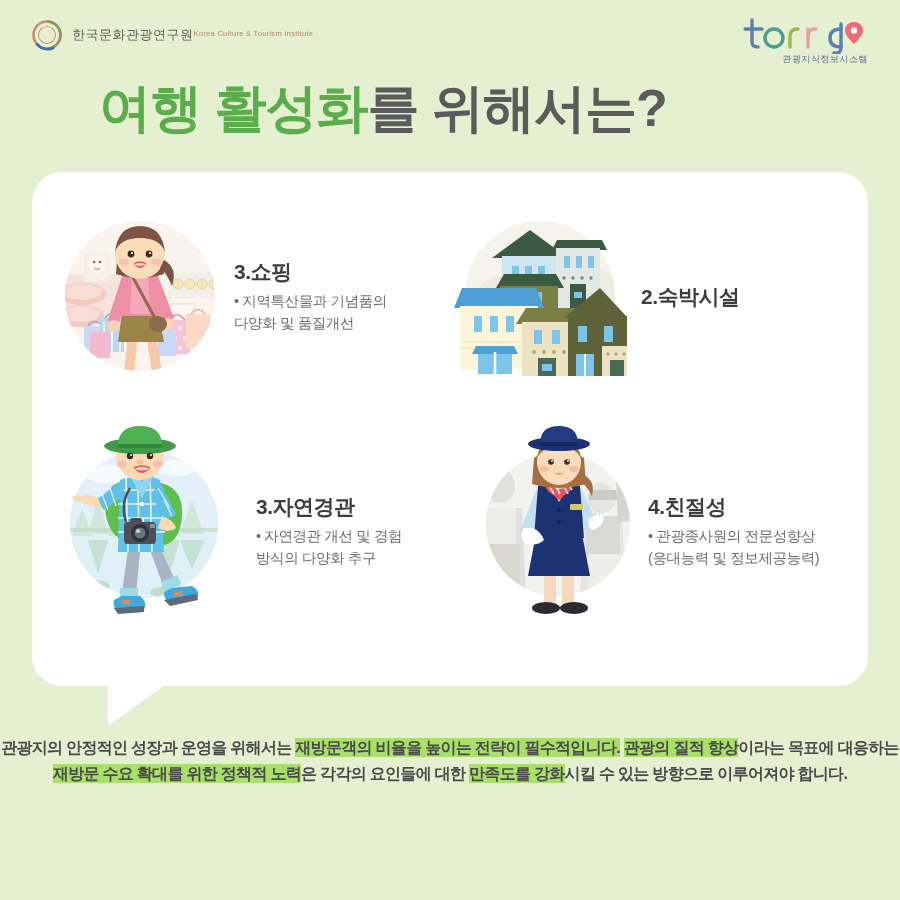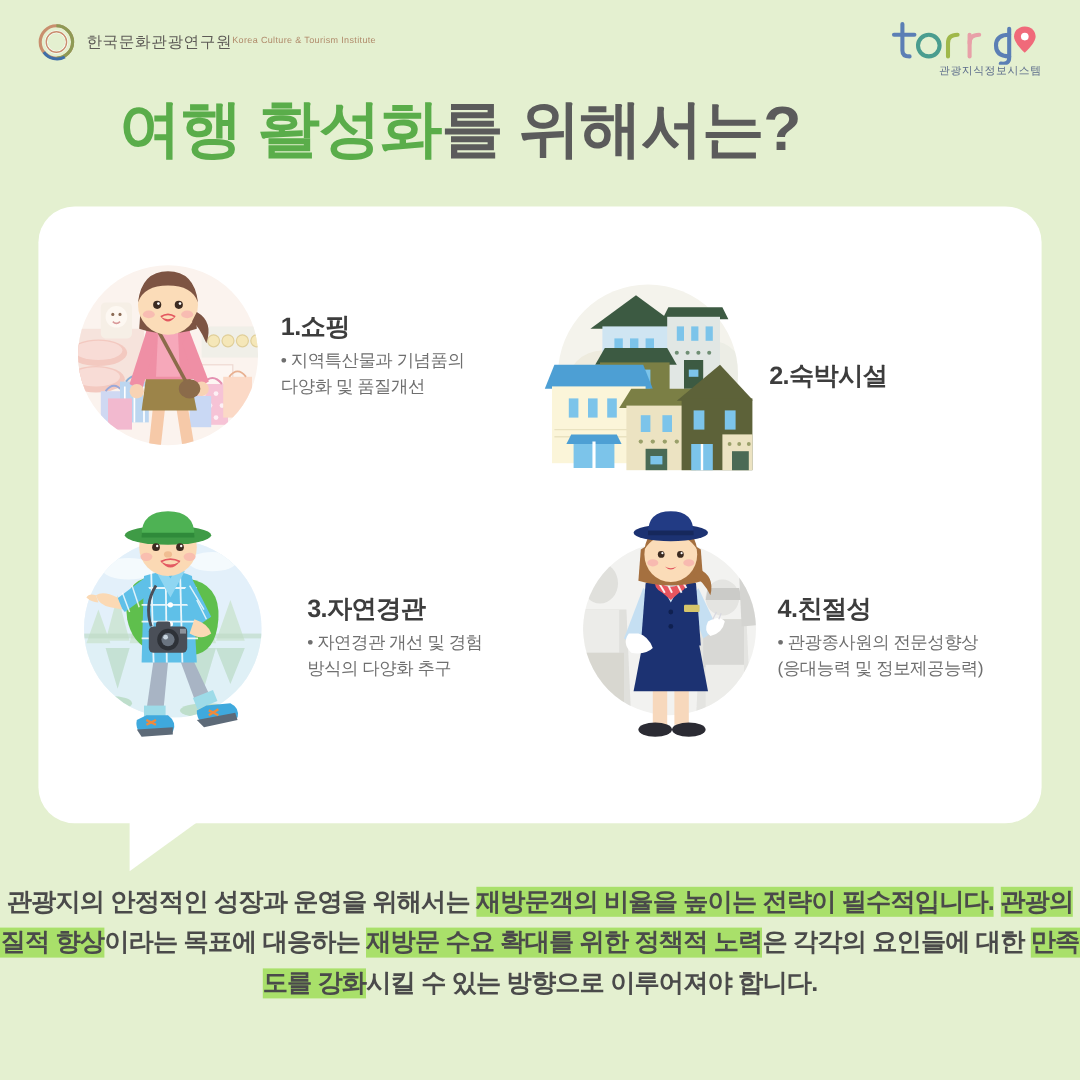--- a/index.html
+++ b/index.html
@@ -25,32 +25,32 @@
   .t-green{color:#5aad4a;}
   .t-dark{color:#5b5b5b;}
   
   #card{position:absolute;left:32px;top:172px;width:836px;height:514px;
     background:#ffffff;border-radius:30px;}
   #bubble-tail{position:absolute;left:108px;top:684px;width:0;height:0;
     border-left:0 solid transparent;border-top:42px solid #ffffff;border-right:58px solid transparent;}
   
   .item{position:absolute;display:flex;align-items:center;}
   #item-1{left:60px;top:216px;}
-  #item-2{left:452px;top:212px;}
+  #item-2{left:452px;top:196px;}
   #item-3{left:52px;top:424px;}
   #item-4{left:478px;top:424px;}
   .thumb{position:relative;flex:0 0 auto;}
   .txt{margin-left:6px;}
   .item-title{font-size:21px;font-weight:bold;color:#3d3d3d;letter-spacing:-.5px;margin-bottom:5px;}
   .item-desc{font-size:14.5px;color:#6f6f6f;line-height:1.45;letter-spacing:-.4px;white-space:pre-line;}
   
   .circle{border-radius:50%;overflow:hidden;position:relative;}
   
   #bottom{position:absolute;left:0;top:735px;width:900px;text-align:center;
-    font-size:21px;font-weight:bold;color:#4a4a4a;line-height:1.62;letter-spacing:-.7px;}
+    font-size:16px;font-weight:bold;color:#4a4a4a;line-height:1.62;letter-spacing:-.7px;}
   .hl{background:#a9e06a;padding:1px 0;}
   svg{display:block;}
 </style>
 </head>
 <body>
 
 <div id="header">
 
   <div id="kcti-logo">
     <div id="kcti-mark">
@@ -178,21 +178,21 @@
         <circle cx="72" cy="37" r="1.1" fill="#ffffff"></circle>
         <circle cx="90" cy="37" r="1.1" fill="#ffffff"></circle>
         <ellipse cx="64" cy="46" rx="5" ry="3.2" fill="#f7b6b0" opacity=".85"></ellipse>
         <ellipse cx="96" cy="46" rx="5" ry="3.2" fill="#f7b6b0" opacity=".85"></ellipse>
         <path d="M74 48 Q80 56 86 48 Q80 52 74 48 Z" fill="#e3575f"></path>
         <path d="M74 48 Q80 44 86 48" stroke="#e3575f" stroke-width="1.4" fill="none"></path>
       </g>
     </svg>
   </div>
   <div class="txt" style="margin-left:14px;">
-    <div class="item-title">1.쇼핑</div>
+    <div class="item-title">3.쇼핑</div>
     <div class="item-desc">• 지역특산물과 기념품의
    다양화 및 품질개선</div>
   </div>
 </div>
 
 <div class="item" id="item-2">
   <div class="thumb" style="width:175px;height:180px;">
     <svg width="175" height="180" viewBox="0 0 175 180">
       <defs>
           <clipPath id="c2">

